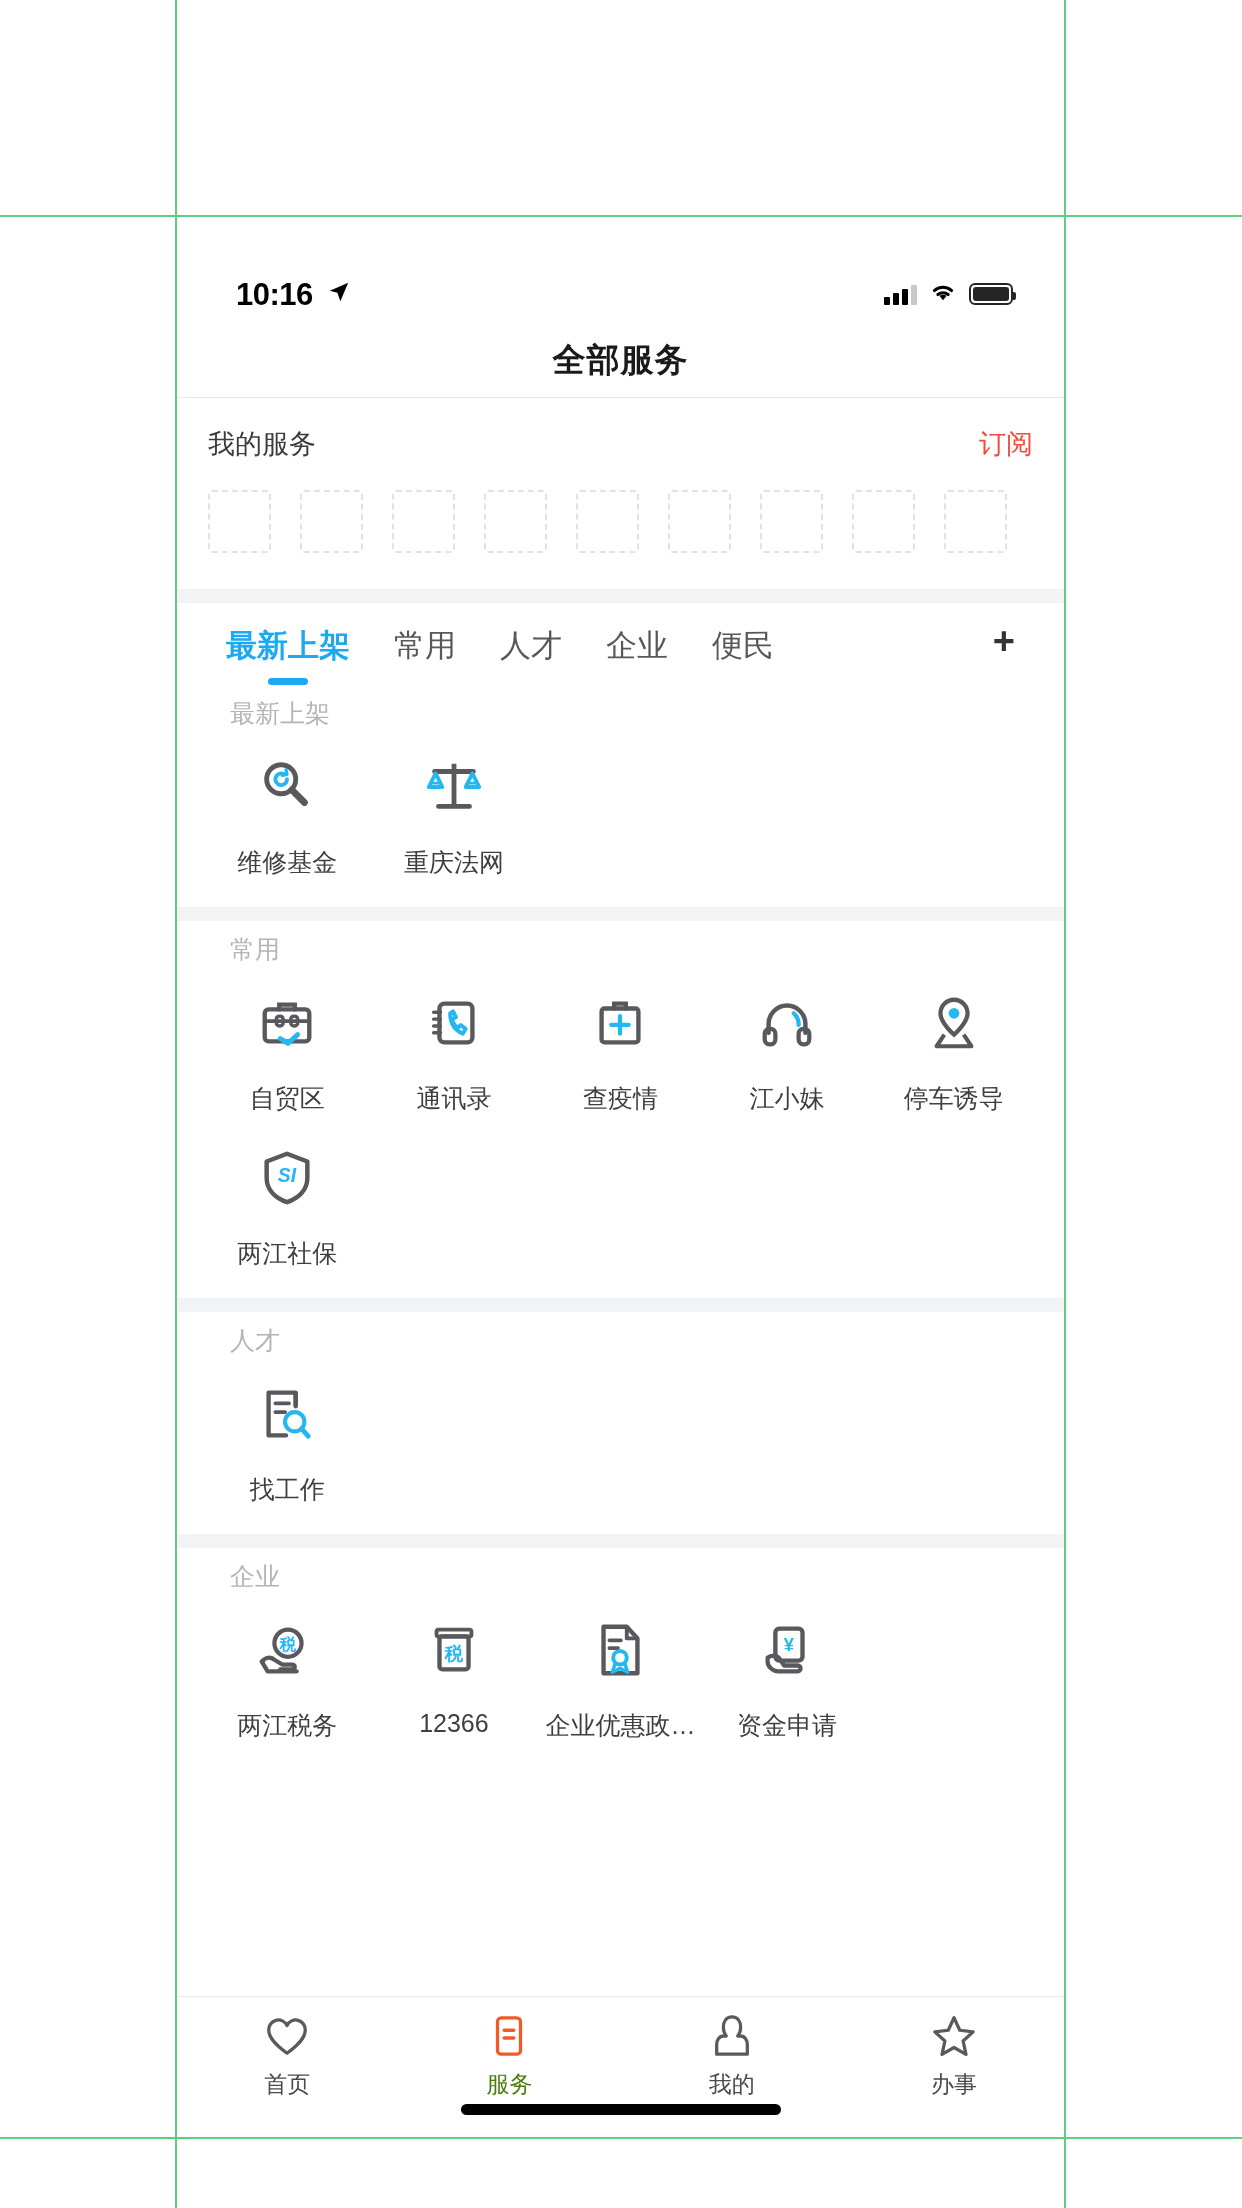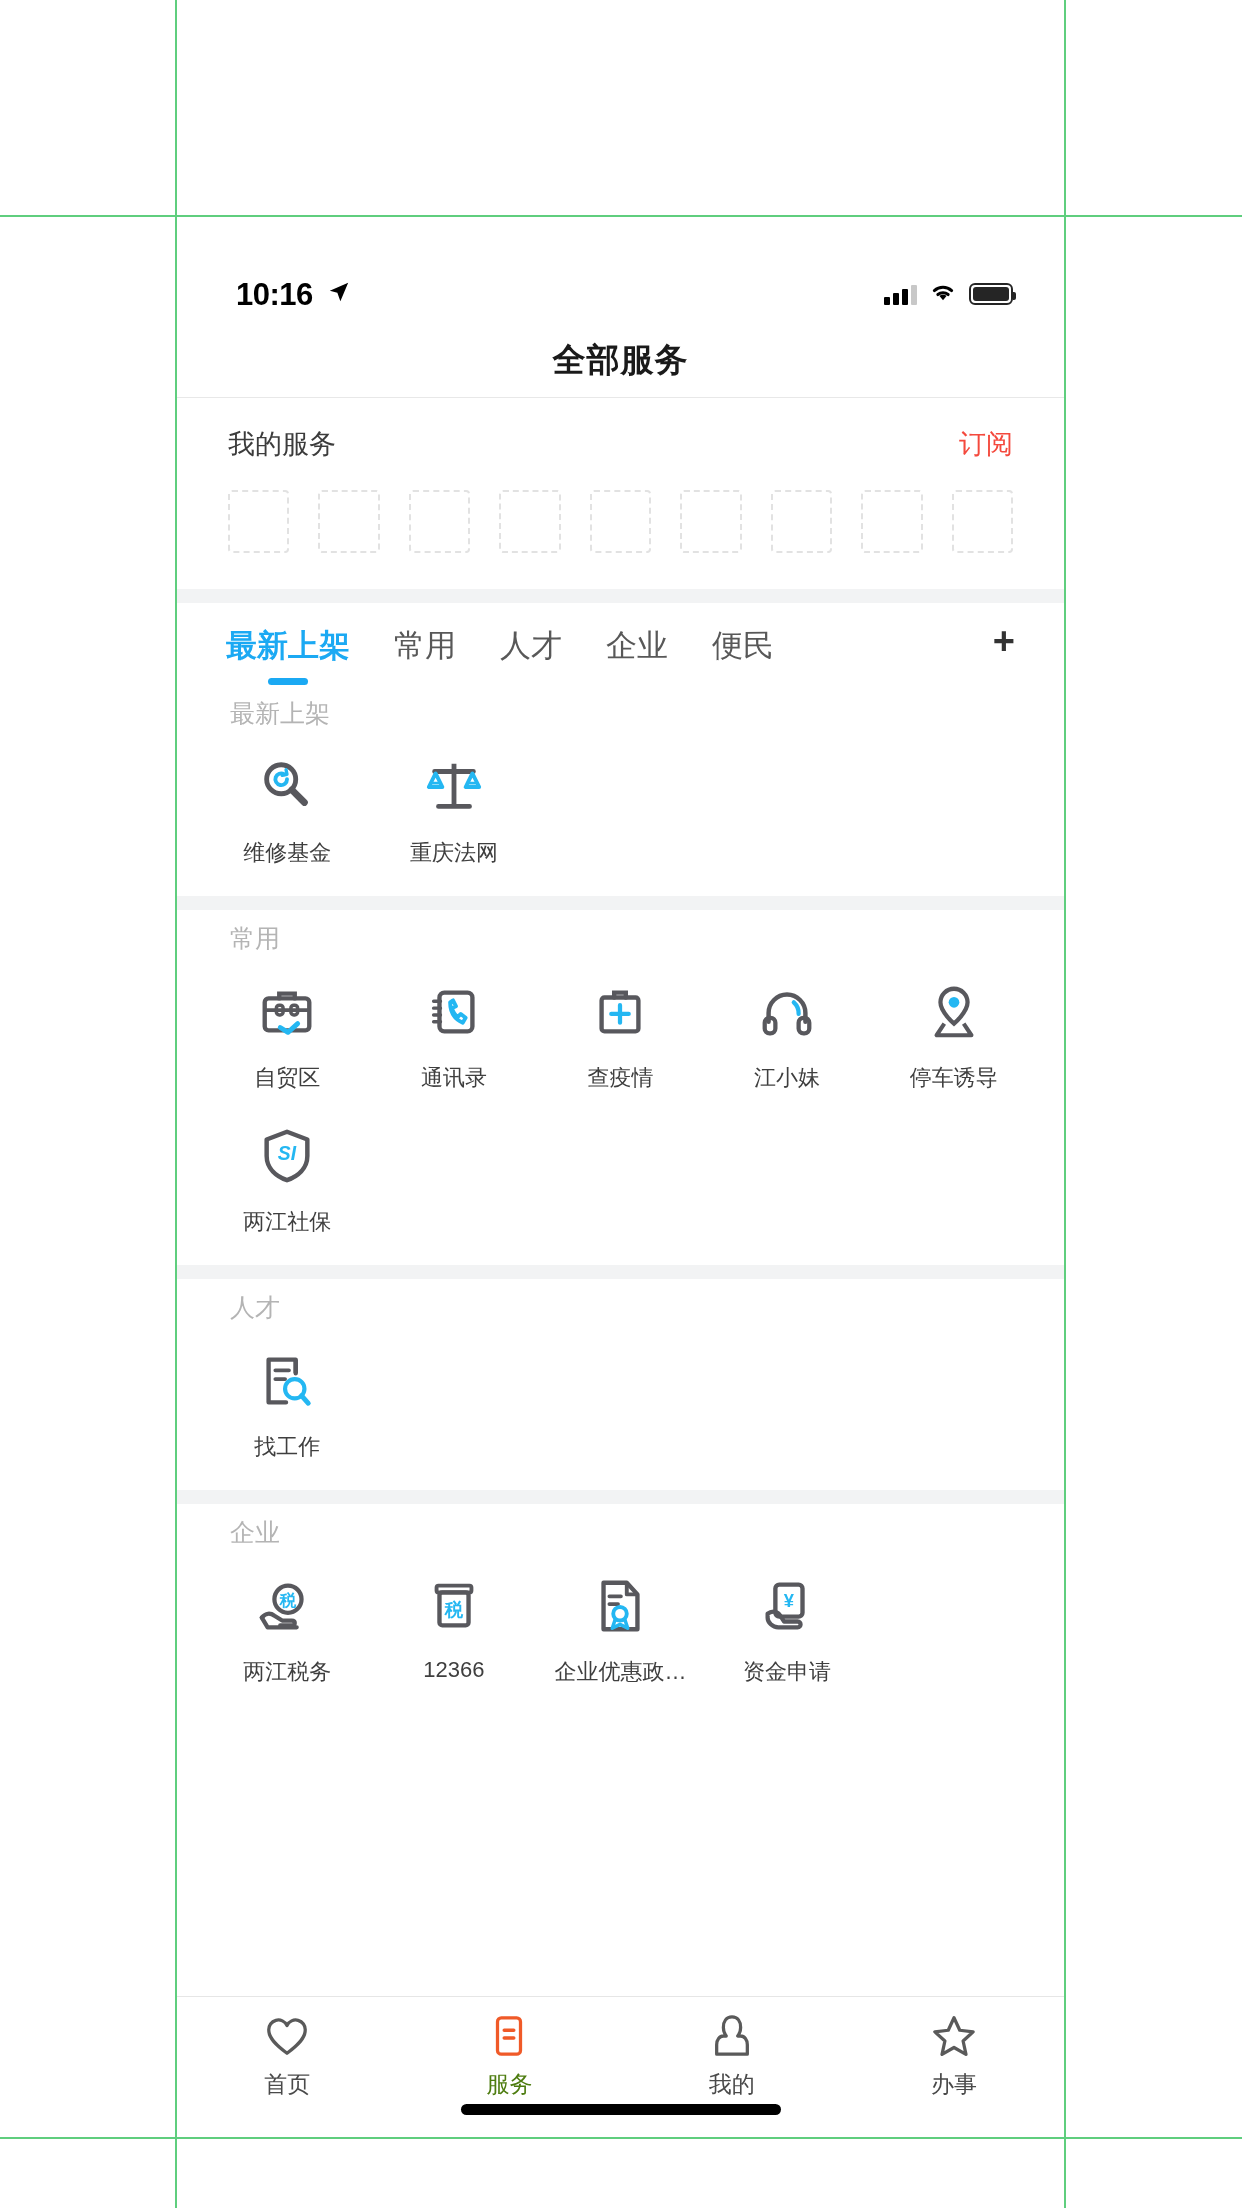--- a/index.html
+++ b/index.html
@@ -96,21 +96,21 @@
   .navbar .title {
     font-size: 33px;
     font-weight: bold;
     color: #1a1a1a;
     letter-spacing: 1px;
   }
 
   
   .myservices {
     background: #fff;
-    padding: 0 52px;
+    padding: 0 32px;
   }
   .ms-head {
     display: flex;
     justify-content: space-between;
     align-items: center;
     height: 92px;
   }
   .ms-title { font-size: 27px; color: #3c3c3c; }
   .ms-sub   { font-size: 27px; color: #f4493d; text-align: center; }
   .ms-slots {
@@ -177,22 +177,22 @@
     display: flex;
     flex-direction: column;
     align-items: center;
     padding: 22px 0 10px 0;
   }
   .cell .ico {
     width: 62px; height: 62px;
     display:flex; align-items:center; justify-content:center;
   }
   .cell .lbl {
-    margin-top: 20px;
-    font-size: 22px;
+    margin-top: 28px;
+    font-size: 25px;
     color: #3f3f3f;
     white-space: nowrap;
     max-width: 168px;
     overflow: hidden;
     text-overflow: ellipsis;
   }
 
   
   .tabbar {
     position: absolute;

